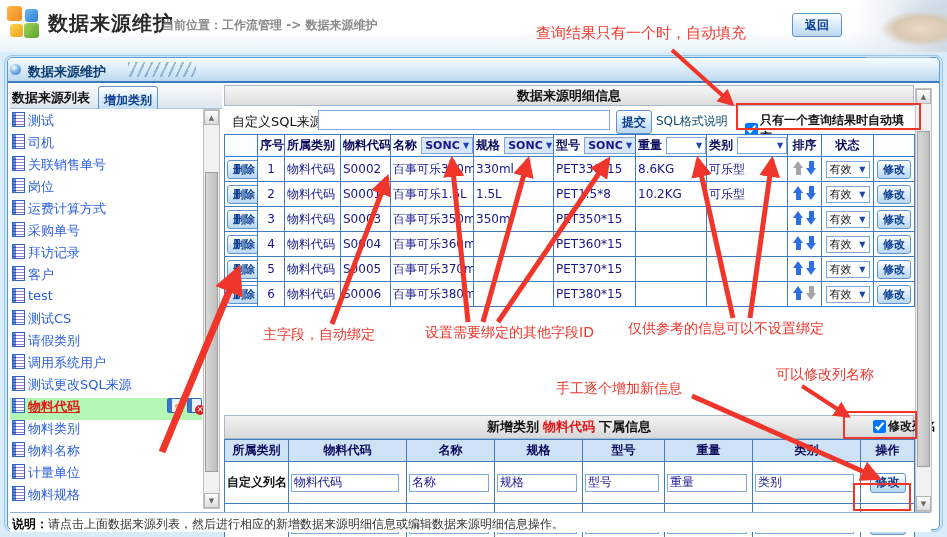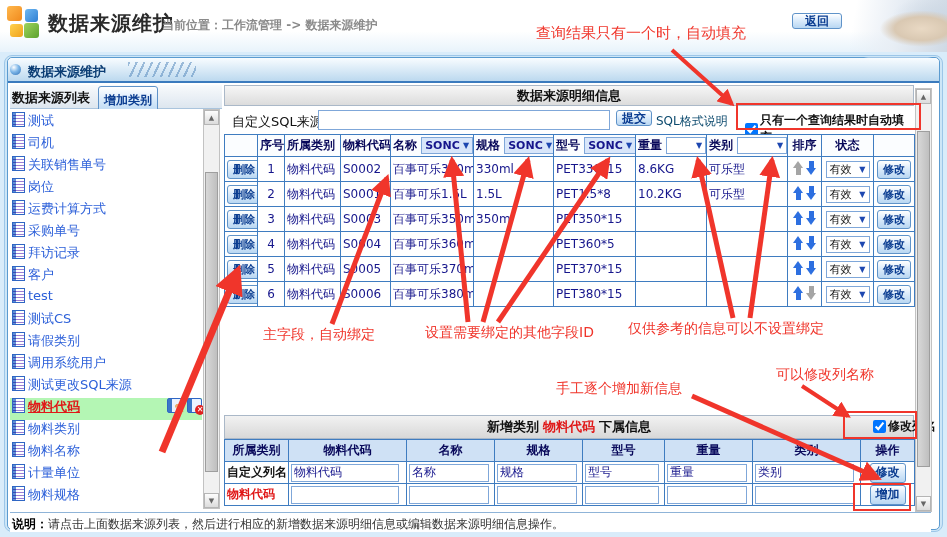--- a/index.html
+++ b/index.html
@@ -36,21 +36,21 @@
   .tab-bullet { position:absolute; left:10px; top:64px; width:11px; height:11px; border-radius:50%;
     background:radial-gradient(circle at 35% 30%, #ffffff, #7db6e8 45%, #2f6fb4); }
   .tab-title { position:absolute; left:28px; top:63px; font-size:13px; font-weight:bold; color:#0b3d74; }
   .tab-hatch { position:absolute; left:128px; top:62px; width:68px; height:15px;
     background:repeating-linear-gradient(115deg, rgba(90,140,190,.55) 0 2px, rgba(255,255,255,0) 2px 7px); }
 
   
   .btn { display:inline-flex; align-items:center; justify-content:center;
     background:linear-gradient(#ffffff,#dcecfb 45%,#b9d7f2);
     border:1px solid #5f93c9; border-radius:3px; color:#0b3d91; font-size:12px;
-    font-weight:bold; padding:0 5px; height:16px; cursor:pointer;
+    font-weight:bold; padding:0 5px; height:24px; cursor:pointer;
     font-family:"DejaVu Sans","Liberation Sans",sans-serif; }
   .dd { display:inline-flex; align-items:center; justify-content:space-between;
     background:#d8e6fa; border:1px solid #7fa7d9; height:17px; font-size:11px;
     color:#16168c; padding:0 3px; vertical-align:middle; }
   .dd.white { background:#ffffff; }
   .caret { color:#1d47b0; font-size:8px; margin-left:3px; }
   .arr { display:inline-block; width:11px; height:14px; position:relative; --c:#2d6fe0; margin:0 1px; cursor:pointer; }
   .arr::before { content:""; position:absolute; left:0; border-left:5.5px solid transparent; border-right:5.5px solid transparent; }
   .arr::after { content:""; position:absolute; left:3px; width:5px; }
   .arr-up::before { top:0; border-bottom:7px solid var(--c); }
@@ -105,21 +105,21 @@
 
   .bottom-caption { position:absolute; left:224px; top:415px; width:690px; height:24px;
     background:linear-gradient(#f2f2f2,#d8d8d8); border:1px solid #aab8c8; font-size:13px; font-weight:bold; color:#111;
     display:flex; align-items:center; justify-content:center; }
   .bottom-caption .hl { color:#e01818; margin:0 4px; }
   .rename-box { position:absolute; left:846px; top:418px; display:flex; align-items:center;margin-left:27px; }
   .rename-box span { font-size:12px; font-weight:bold; color:#111; margin-left:2px; }
   .bottom-table { position:absolute; left:224px; top:439px; width:690px; }
   .bottom-table td { border:1px solid #3f7cc0; padding:0 2px; overflow:hidden; white-space:nowrap; font-size:12px; background:#fff; }
   .bottom-table tr.head td { height:22px; font-weight:bold; color:#08085a; background:#cfe1f5; text-align:center; }
-  .bottom-table tr.body td { height:22px; }
+  .bottom-table tr.body td { height:42px; }
   .bt-label { font-weight:bold; color:#111; }
   .bt-label.red { color:#e01818; }
   .cell-input { width:96%; height:18px; border:1px solid #7fa7d9; font-size:12px; color:#16168c; padding:0 2px; }
 
   .footer-note { position:absolute; left:10px; top:512px; width:921px; height:20px; background:#fff;
     border-top:1px solid #8fb4d8; font-size:12px; color:#333; padding:3px 2px 0 2px; white-space:nowrap; overflow:hidden; }
   .footer-note b { color:#000; }
 
   
   .anno { position:absolute; color:#f0352b; font-size:14px; white-space:nowrap; z-index:6; }
@@ -350,21 +350,21 @@
             </span></td>
       <td class="tc"><button class="btn" style="height:19px;font-size:11px">修改</button></td>
     </tr>
     <tr>
       <td class="tc"><button class="btn" style="height:19px;font-size:11px">删除</button></td>
       <td class="tc cellv">4</td>
       <td class="cellv">物料代码</td>
       <td class="cellv">S0004</td>
       <td class="cellv">百事可乐360ml</td>
       <td class="cellv"></td>
-      <td class="cellv">PET360*5</td>
+      <td class="cellv">PET360*15</td>
       <td class="cellv"></td>
       <td class="cellv"></td>
       <td class="tc"><span class="arr arr-up"></span><span class="arr arr-dn"></span></td>
       <td class="tc"><span class="dd white" style="width:44px">
               <span style="color:#111">有效</span>
               <span class="caret">▼</span>
             </span></td>
       <td class="tc"><button class="btn" style="height:19px;font-size:11px">修改</button></td>
     </tr>
     <tr>

